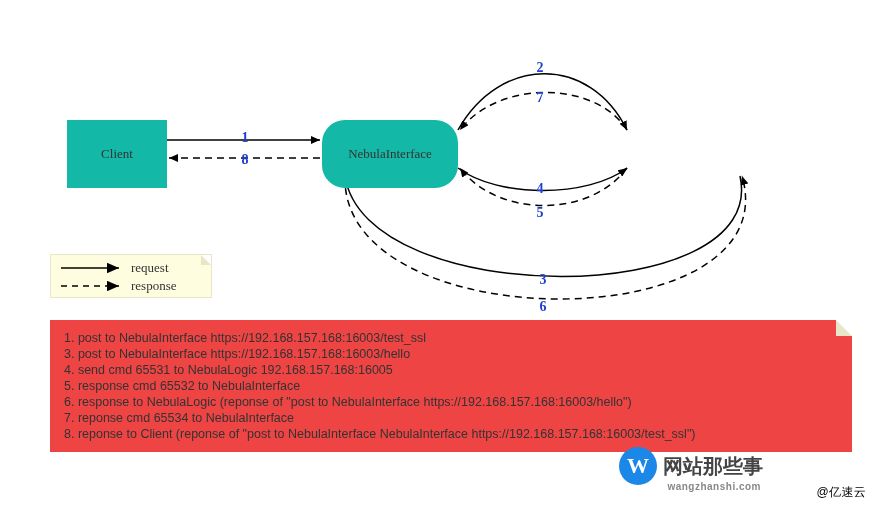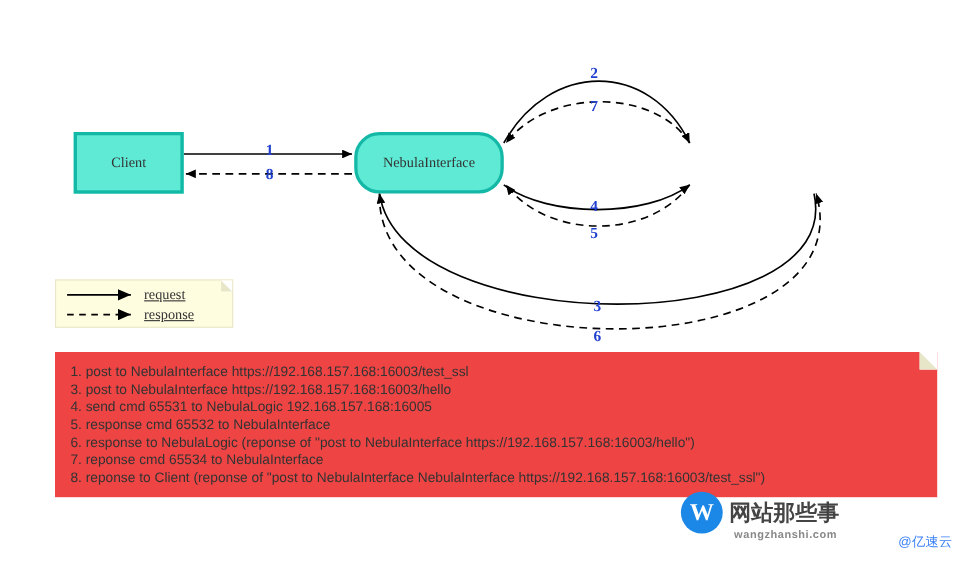--- a/index.html
+++ b/index.html
@@ -13,26 +13,26 @@
     background: #fff;
     position: relative;
   }
   .diagram-area {
     position: relative;
     width: 100%;
     height: 320px;
   }
   .node {
     position: absolute;
-    border: 3px solid #14b8a6;
-    background: #5eead4;
+    border: 6px solid #14b8a6;
+    background: #14b8a6;
     display: flex;
     align-items: center;
     justify-content: center;
-    height: 56px;
+    height: 68px;
   }
   .node-client { left: 67px; top: 120px; width: 100px; }
   .node-interface { left: 322px; top: 120px; width: 136px; border-radius: 23px; }
   .node-logic { left: 628px; top: 120px; width: 120px; }
 
   svg { position: absolute; left: 0; top: 0; }
 
   .edge-label {
     position: absolute;
     font-weight: bold;
@@ -57,21 +57,20 @@
     right: 0; top: 0;
     width: 0; height: 0;
     border-left: 10px solid #e8e6c8;
     border-top: 10px solid #fff;
   }
   .legend-row {
     display: flex;
     align-items: center;
     gap: 8px;
     height: 18px;
-    text-decoration: underline;
   }
   .legend-line {
     width: 64px; height: 12px;
     position: relative;
   }
   .legend-line svg { position: static; display: block; }
   .legend-label { font-size: 13px; }
 
   .steps {
     position: absolute;
@@ -93,21 +92,21 @@
     border-top: 16px solid #fff;
   }
   .step-row { white-space: nowrap; }
 
   .watermark1 {
     position: absolute;
     right: 22px;
     bottom: 12px;
     font-family: Arial, sans-serif;
     font-size: 12px;
-    color: #3b82f6;
+    color: #000000;
     letter-spacing: 0.3px;
   }
   .watermark2 {
     position: absolute;
     right: 125px;
     bottom: 28px;
     font-family: "Microsoft YaHei", Arial, sans-serif;
     font-size: 20px;
     font-weight: bold;
     color: #444;

